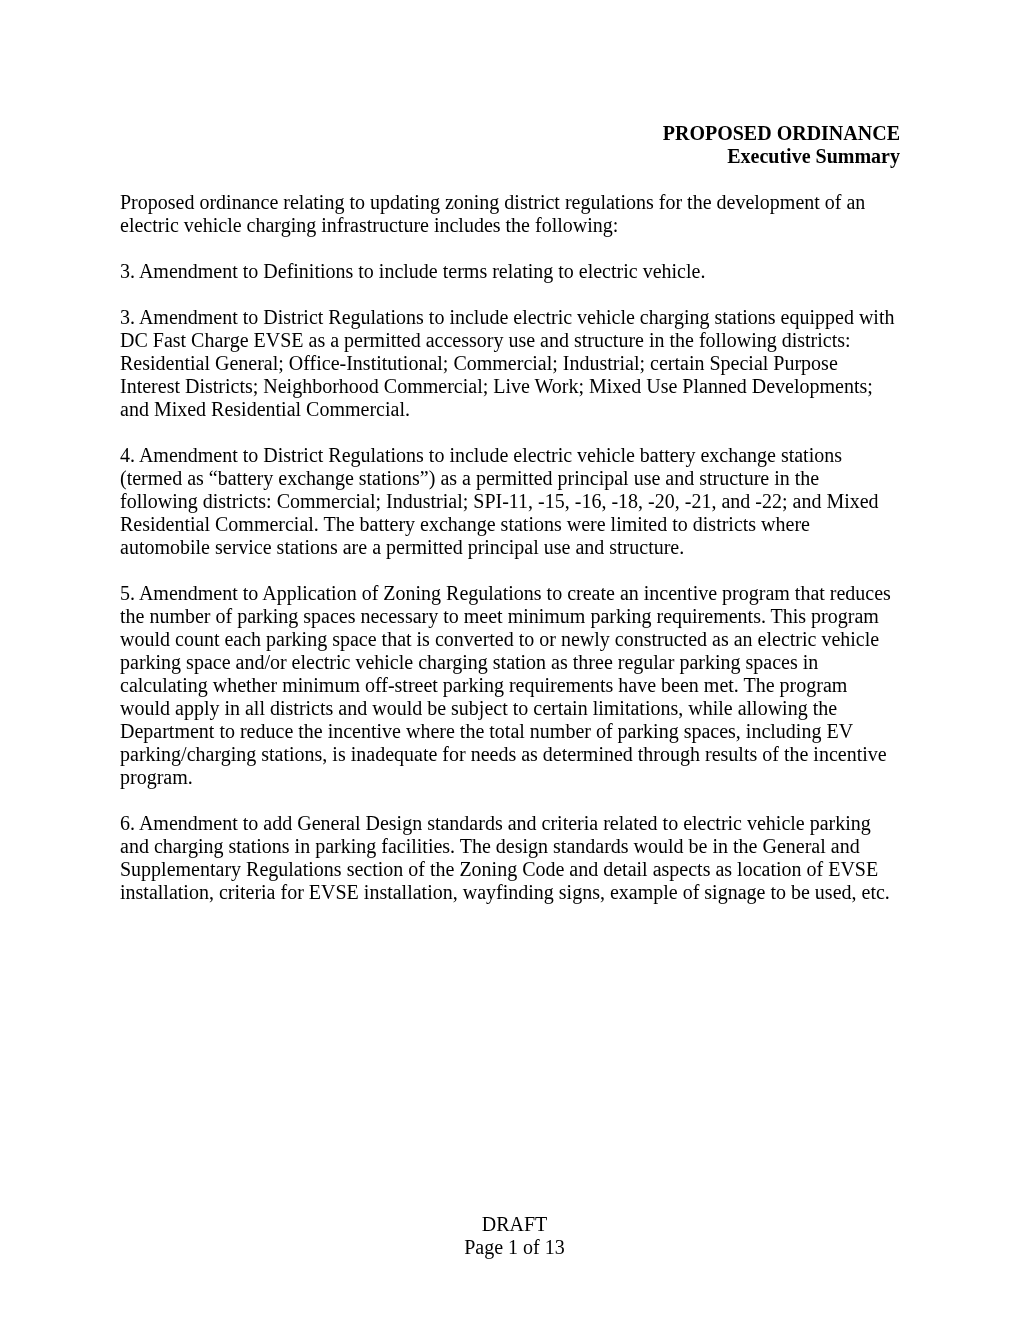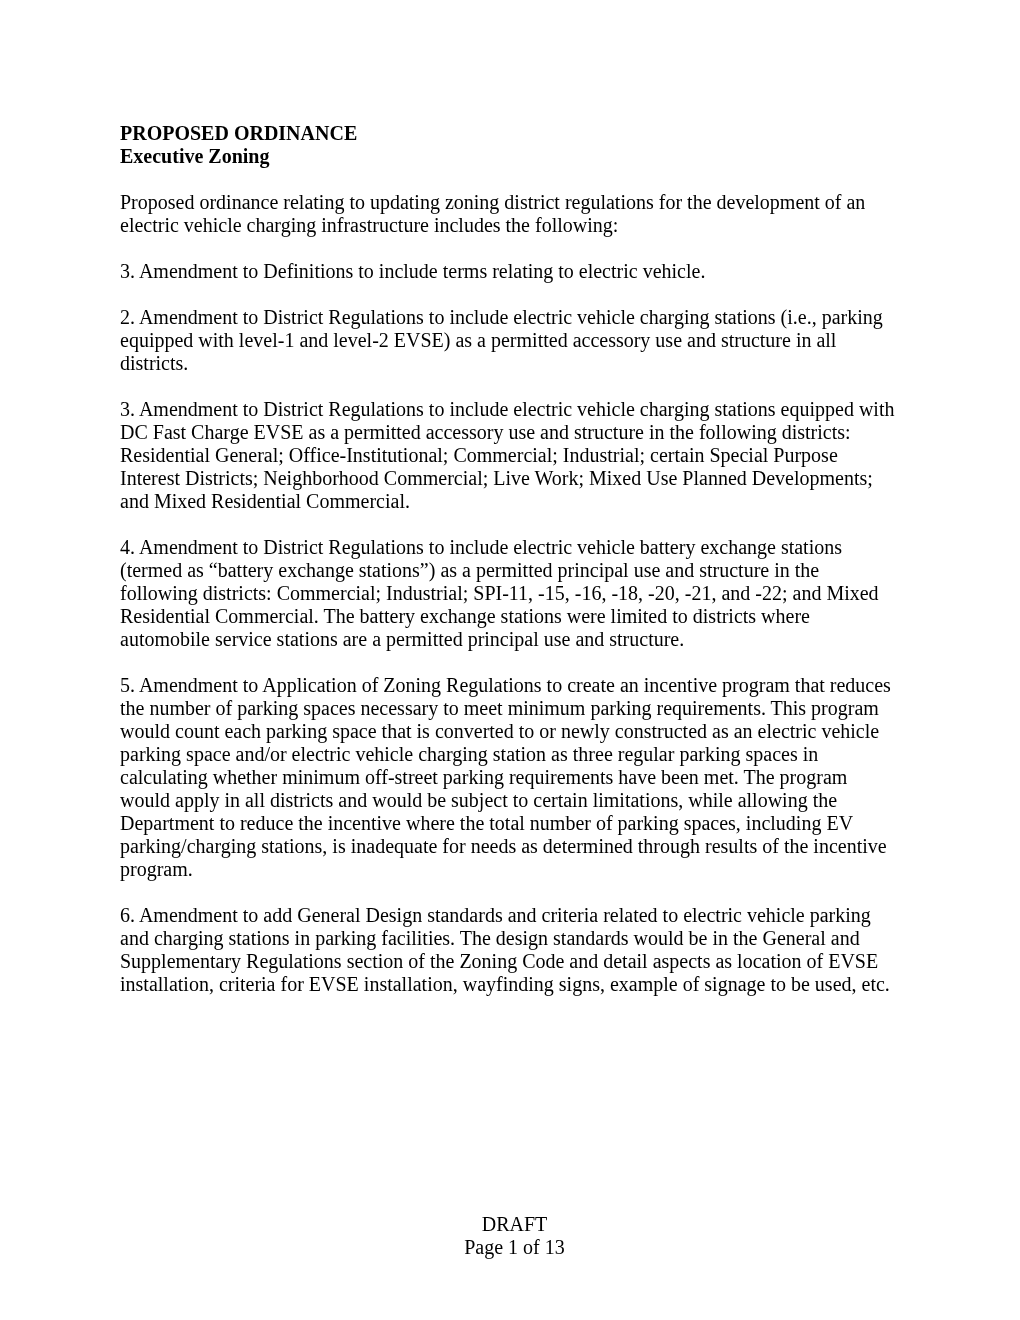--- a/index.html
+++ b/index.html
@@ -23,21 +23,21 @@
     left: 120px;
     top: 122px;
     width: 780px;
   }
   .doc-title,
   .doc-subtitle {
     margin: 0;
     font-size: 20px;
     line-height: 23px;
     font-weight: bold;
-    text-align: left;
+    text-align: right;
   }
   .doc-subtitle {
     margin-bottom: 23px; 
   }
   .para {
     margin: 16px 0 23px 0;
     text-align: left;
   }
   .para:last-child {
     margin-bottom: 0;
@@ -52,27 +52,26 @@
   .footer div {
     line-height: 23px;
   }
 </style>
 </head>
 <body>
 
 <div class="page">
   <div class="content">
     <h1 class="doc-title">PROPOSED ORDINANCE</h1>
-    <h2 class="doc-subtitle">Executive Zoning</h2>
+    <h2 class="doc-subtitle">Executive Summary</h2>
 
     <p class="para">Proposed ordinance relating to updating zoning district regulations for the development of an electric vehicle charging infrastructure includes the following:</p>
 
     <p class="para">3. Amendment to Definitions to include terms relating to electric vehicle.</p>
 
-    <p class="para">2. Amendment to District Regulations to include electric vehicle charging stations (i.e., parking equipped with level-1 and level-2 EVSE) as a permitted accessory use and structure in all districts.</p>
 
     <p class="para">3. Amendment to District Regulations to include electric vehicle charging stations equipped with DC Fast Charge EVSE as a permitted accessory use and structure in the following districts: Residential General; Office-Institutional; Commercial; Industrial; certain Special Purpose Interest Districts; Neighborhood Commercial; Live Work; Mixed Use Planned Developments; and Mixed Residential Commercial.</p>
 
     <p class="para">4. Amendment to District Regulations to include electric vehicle battery exchange stations (termed as “battery exchange stations”) as a permitted principal use and structure in the following districts: Commercial; Industrial; SPI-11, -15, -16, -18, -20, -21, and -22; and Mixed Residential Commercial. The battery exchange stations were limited to districts where automobile service stations are a permitted principal use and structure.</p>
 
     <p class="para">5. Amendment to Application of Zoning Regulations to create an incentive program that reduces the number of parking spaces necessary to meet minimum parking requirements. This program would count each parking space that is converted to or newly constructed as an electric vehicle parking space and/or electric vehicle charging station as three regular parking spaces in calculating whether minimum off-street parking requirements have been met. The program would apply in all districts and would be subject to certain limitations, while allowing the Department to reduce the incentive where the total number of parking spaces, including EV parking/charging stations, is inadequate for needs as determined through results of the incentive program.</p>
 
     <p class="para">6. Amendment to add General Design standards and criteria related to electric vehicle parking and charging stations in parking facilities. The design standards would be in the General and Supplementary Regulations section of the Zoning Code and detail aspects as location of EVSE installation, criteria for EVSE installation, wayfinding signs, example of signage to be used, etc.</p>
   </div>
 

